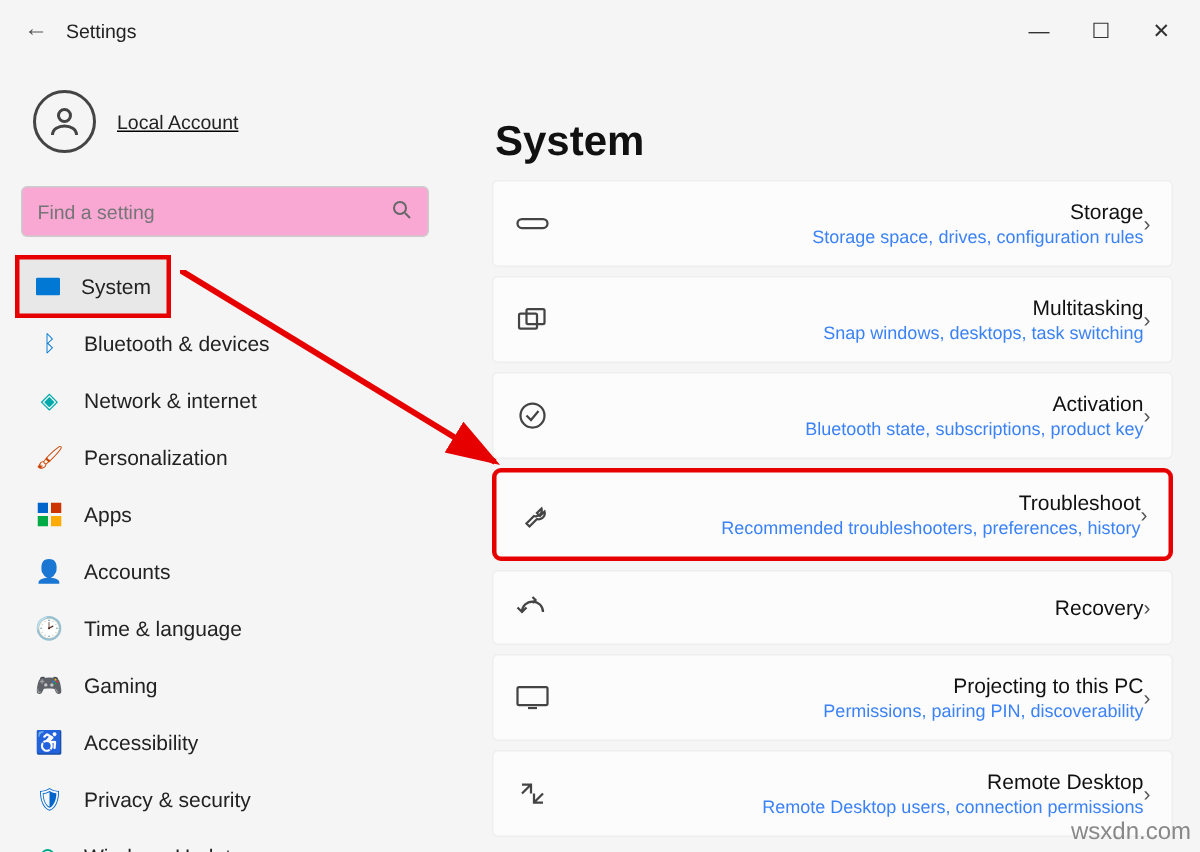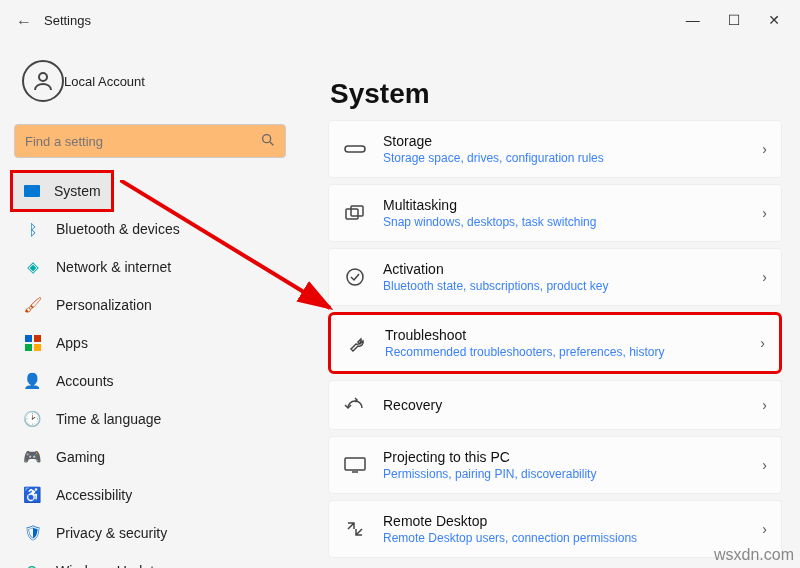--- a/index.html
+++ b/index.html
@@ -7,39 +7,39 @@
   
   .titlebar { height: 40px; display: flex; align-items: center; padding: 0 8px; }
   .titlebar .back { width: 32px; text-align: center; color: #555; font-size: 16px; }
   .titlebar .title { font-size: 13px; color: #222; margin-left: 4px; }
   .winctrls { margin-left: auto; display: flex; gap: 28px; padding-right: 12px; }
   .winctrls span { font-size: 14px; color: #333; cursor: default; }
 
   .content { display: flex; height: 528px; }
   
   .sidebar { width: 300px; padding: 8px 12px 0 12px; }
-  .account { display: flex; align-items: center; padding: 12px 10px 18px 10px; }
+  .account { display: flex; align-items: center; gap: 14px; padding: 12px 10px 18px 10px; text-decoration: underline; }
   .avatar { width: 42px; height: 42px; border: 2px solid #444; border-radius: 50%; display:flex; align-items:center; justify-content:center;}
   .avatar svg { width: 24px; height: 24px; }
   .account-name { font-size: 13px; color: #222; font-weight: 500; }
   
   .search { position: relative; margin: 4px 2px 14px 2px; }
-  .search input { width: 100%; height: 34px; border: 1px solid #ccc; border-radius: 4px; background: #fdba74; padding: 0 34px 0 10px; font-size: 13px; color: #555; }
+  .search input { width: 100%; height: 34px; border: 1px solid #ccc; border-radius: 4px; background: #f9a8d4; padding: 0 34px 0 10px; font-size: 13px; color: #555; }
   .search .sicon { position: absolute; right: 10px; top: 8px; color: #666; }
   
   .navlist { list-style: none; }
   .navitem { display: flex; align-items: center; gap: 14px; padding: 10px 12px; border-radius: 4px; cursor: pointer; }
   .navitem.active { background: #e8e8e8; }
   .navitem .nicon { width: 18px; height: 18px; display:flex; align-items:center; justify-content:center; font-size: 15px; }
   .navitem .nlabel { font-size: 14px; color: #222; }
   .navitem.highlight-red { outline: 3px solid #e60000; outline-offset: -1px; border-radius: 0; width: 100px; }
   
   .main { flex: 1; padding: 6px 18px 0 28px; overflow-y: hidden; }
   .page-title { font-size: 28px; font-weight: 600; color: #111; margin: 32px 0 10px 2px; }
-  .cards { display: flex; flex-direction: column; gap: 6px; }
+  .cards { display: flex; flex-direction: column; gap: 6px; text-align: right; }
   .card { display: flex; align-items: center; background: #fcfcfc; border: 1px solid #eee; border-radius: 4px; padding: 12px 14px; cursor: pointer; }
   .card.highlight-red { border: 3px solid #e60000; border-radius: 6px; }
   .card .cicon { width: 24px; height: 24px; display:flex; align-items:center; justify-content:center; color:#444; }
   .card .ctext { margin-left: 16px; flex: 1; }
   .card .ctitle { font-size: 14px; color: #111; font-weight: 500; }
   .card .cdesc { font-size: 12px; color: #3b82f6; margin-top: 2px; }
   .card .chev { color: #555; font-size: 14px; }
   
   .arrow { position: absolute; left: 120px; top: 180px; pointer-events: none; }
   

